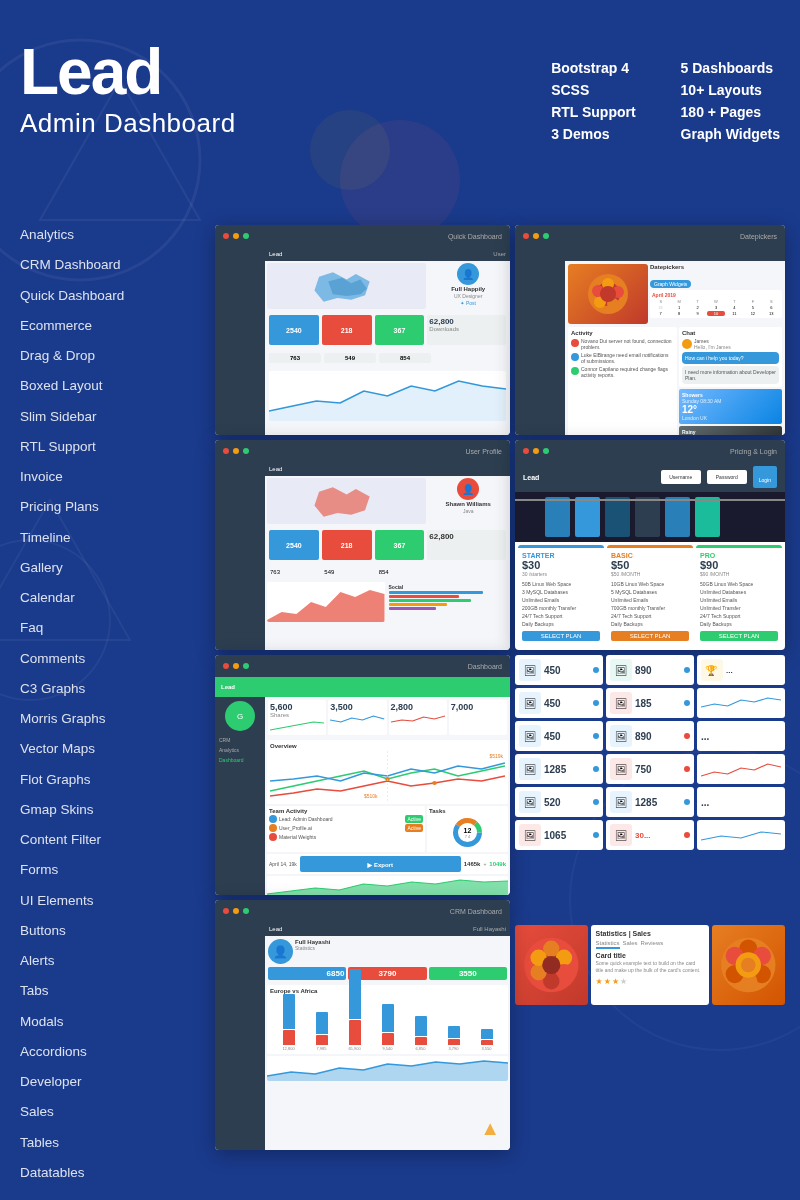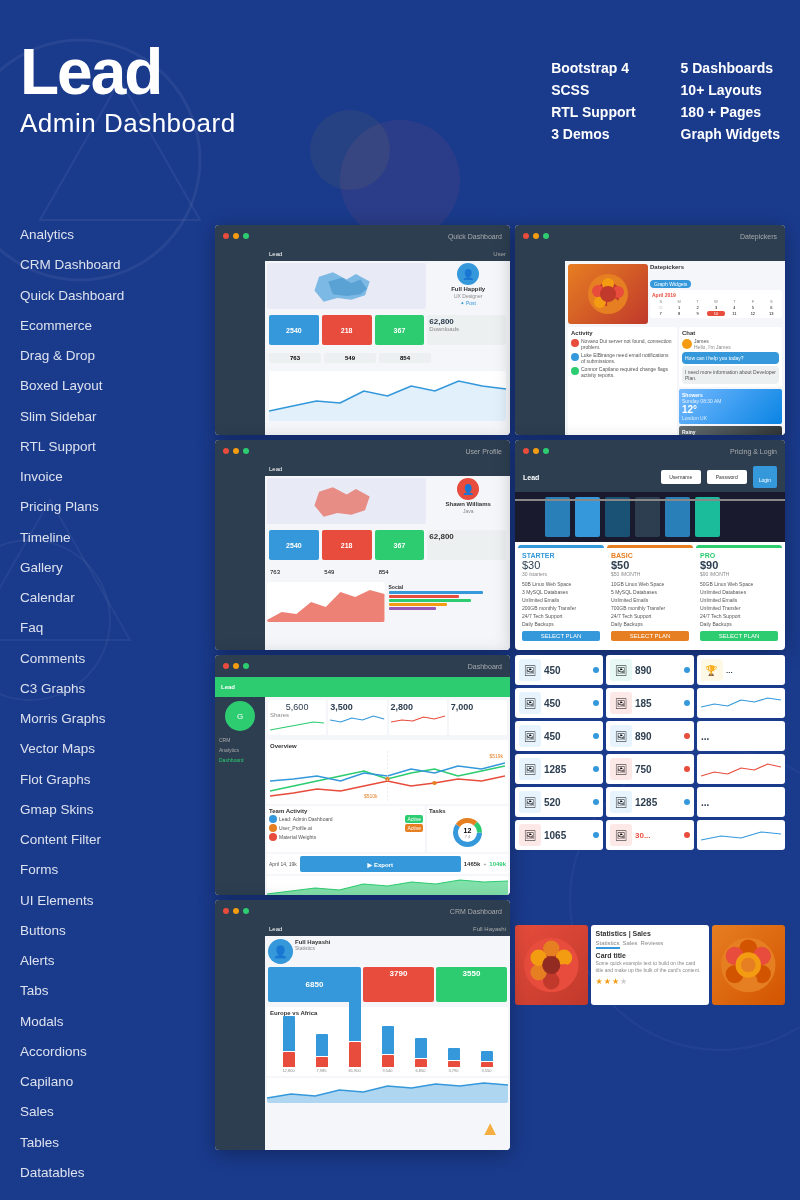--- a/index.html
+++ b/index.html
@@ -243,21 +243,21 @@
   <div class="sidebar-item">Flot Graphs</div>
   <div class="sidebar-item">Gmap Skins</div>
   <div class="sidebar-item">Content Filter</div>
   <div class="sidebar-item">Forms</div>
   <div class="sidebar-item">UI Elements</div>
   <div class="sidebar-item">Buttons</div>
   <div class="sidebar-item">Alerts</div>
   <div class="sidebar-item">Tabs</div>
   <div class="sidebar-item">Modals</div>
   <div class="sidebar-item">Accordions</div>
-  <div class="sidebar-item">Capilano</div>
+  <div class="sidebar-item">Developer</div>
   <div class="sidebar-item">Sales</div>
   <div class="sidebar-item">Tables</div>
   <div class="sidebar-item">Datatables</div>
 
 </div>
 
 <div style="position:absolute; left:215px; top:225px; right:5px; bottom:20px;">
 
   <div class="mockup-container" style="left:0; top:0; width:295px; height:210px;">
     <div class="mock-header">
@@ -400,21 +400,21 @@
           <span style="color:#fff;font-size:8px;">G</span>
         </div>
         <div class="mock-list-item" style="color:#aaa;font-size:5px;border:none;padding:2px 4px;">CRM</div>
         <div class="mock-list-item" style="color:#aaa;font-size:5px;border:none;padding:2px 4px;">Analytics</div>
         <div class="mock-list-item" style="color:#2ecc71;font-size:5px;border:none;padding:2px 4px;">Dashboard</div>
       </div>
       <div style="flex:1;background:#f5f6fa;overflow:hidden;">
 
         <div style="display:flex;gap:2px;padding:3px;">
           <div style="flex:1;background:#fff;border-radius:2px;padding:2px;font-size:6px;">
-            <div style="font-weight:normal;font-size:9px;color:#2c3e50;text-align:center;">5,600</div>
+            <div style="font-weight:bold;font-size:9px;color:#2c3e50;">5,600</div>
             <div style="color:#888;">Shares</div>
             <div style="height:15px;overflow:hidden;">
               <svg width="100%" height="15" viewBox="0 0 40 15" preserveAspectRatio="none">
                 <polyline points="0,12 8,10 16,8 24,6 32,4 40,5" fill="none" stroke="#2ecc71" stroke-width="1"></polyline>
               </svg>
             </div>
           </div>
           <div style="flex:1;background:#fff;border-radius:2px;padding:2px;font-size:6px;">
             <div style="font-weight:bold;font-size:9px;color:#2c3e50;">3,500</div>
             <div style="color:#888;"></div>
@@ -653,21 +653,21 @@
         <rect x="120" y="5" width="25" height="40" rx="2" fill="#2c3e50"></rect>
         <rect x="150" y="5" width="25" height="40" rx="2" fill="#2980b9"></rect>
         <rect x="180" y="5" width="25" height="40" rx="2" fill="#1abc9c"></rect>
         <line x1="0" y1="8" x2="270" y2="8" stroke="#888" stroke-width="2"></line>
       </svg>
     </div>
 
     <div style="display:flex;gap:3px;padding:3px;flex:1;">
       <div style="flex:1;background:#fff;border-radius:3px;padding:4px;border-top:3px solid #3498db;">
         <div style="font-size:7px;font-weight:bold;color:#3498db;">STARTER</div>
-        <div style="font-size:11px;font-weight:400;color:#2c3e50;">$30</div>
+        <div style="font-size:11px;font-weight:700;color:#2c3e50;">$30</div>
         <div style="font-size:5px;color:#888;margin-bottom:3px;">30 /starters</div>
         <div style="font-size:5px;color:#555;line-height:1.6;">
           50B Linux Web Space<br>
           3 MySQL Databases<br>
           Unlimited Emails<br>
           200GB monthly Transfer<br>
           24/7 Tech Support<br>
           Daily Backups
         </div>
         <div style="background:#3498db;color:#fff;border-radius:2px;padding:2px;text-align:center;font-size:6px;margin-top:3px;cursor:pointer;">SELECT PLAN</div>
@@ -902,21 +902,21 @@
         <div style="width:25px;height:25px;border-radius:50%;background:#3498db;flex-shrink:0;display:flex;align-items:center;justify-content:center;">
           <span style="color:#fff;font-size:12px;">👤</span>
         </div>
         <div style="flex:1;">
           <div style="font-size:6px;font-weight:bold;color:#333;">Full Hayashi</div>
           <div style="font-size:5px;color:#888;">Statistics</div>
         </div>
       </div>
 
       <div style="display:flex;gap:2px;padding:0 3px 3px;">
-        <div style="flex:1;background:#3498db;border-radius:2px;padding:13px;text-align:center;">
+        <div style="flex:1;background:#3498db;border-radius:2px;padding:2px;text-align:right;">
           <div style="font-size:8px;font-weight:bold;color:#fff;">6850</div>
           <div style="font-size:5px;color:rgba(255,255,255,0.8);"></div>
         </div>
         <div style="flex:1;background:#e74c3c;border-radius:2px;padding:2px;text-align:center;">
           <div style="font-size:8px;font-weight:bold;color:#fff;">3790</div>
         </div>
         <div style="flex:1;background:#2ecc71;border-radius:2px;padding:2px;text-align:center;">
           <div style="font-size:8px;font-weight:bold;color:#fff;">3550</div>
         </div>
       </div>

